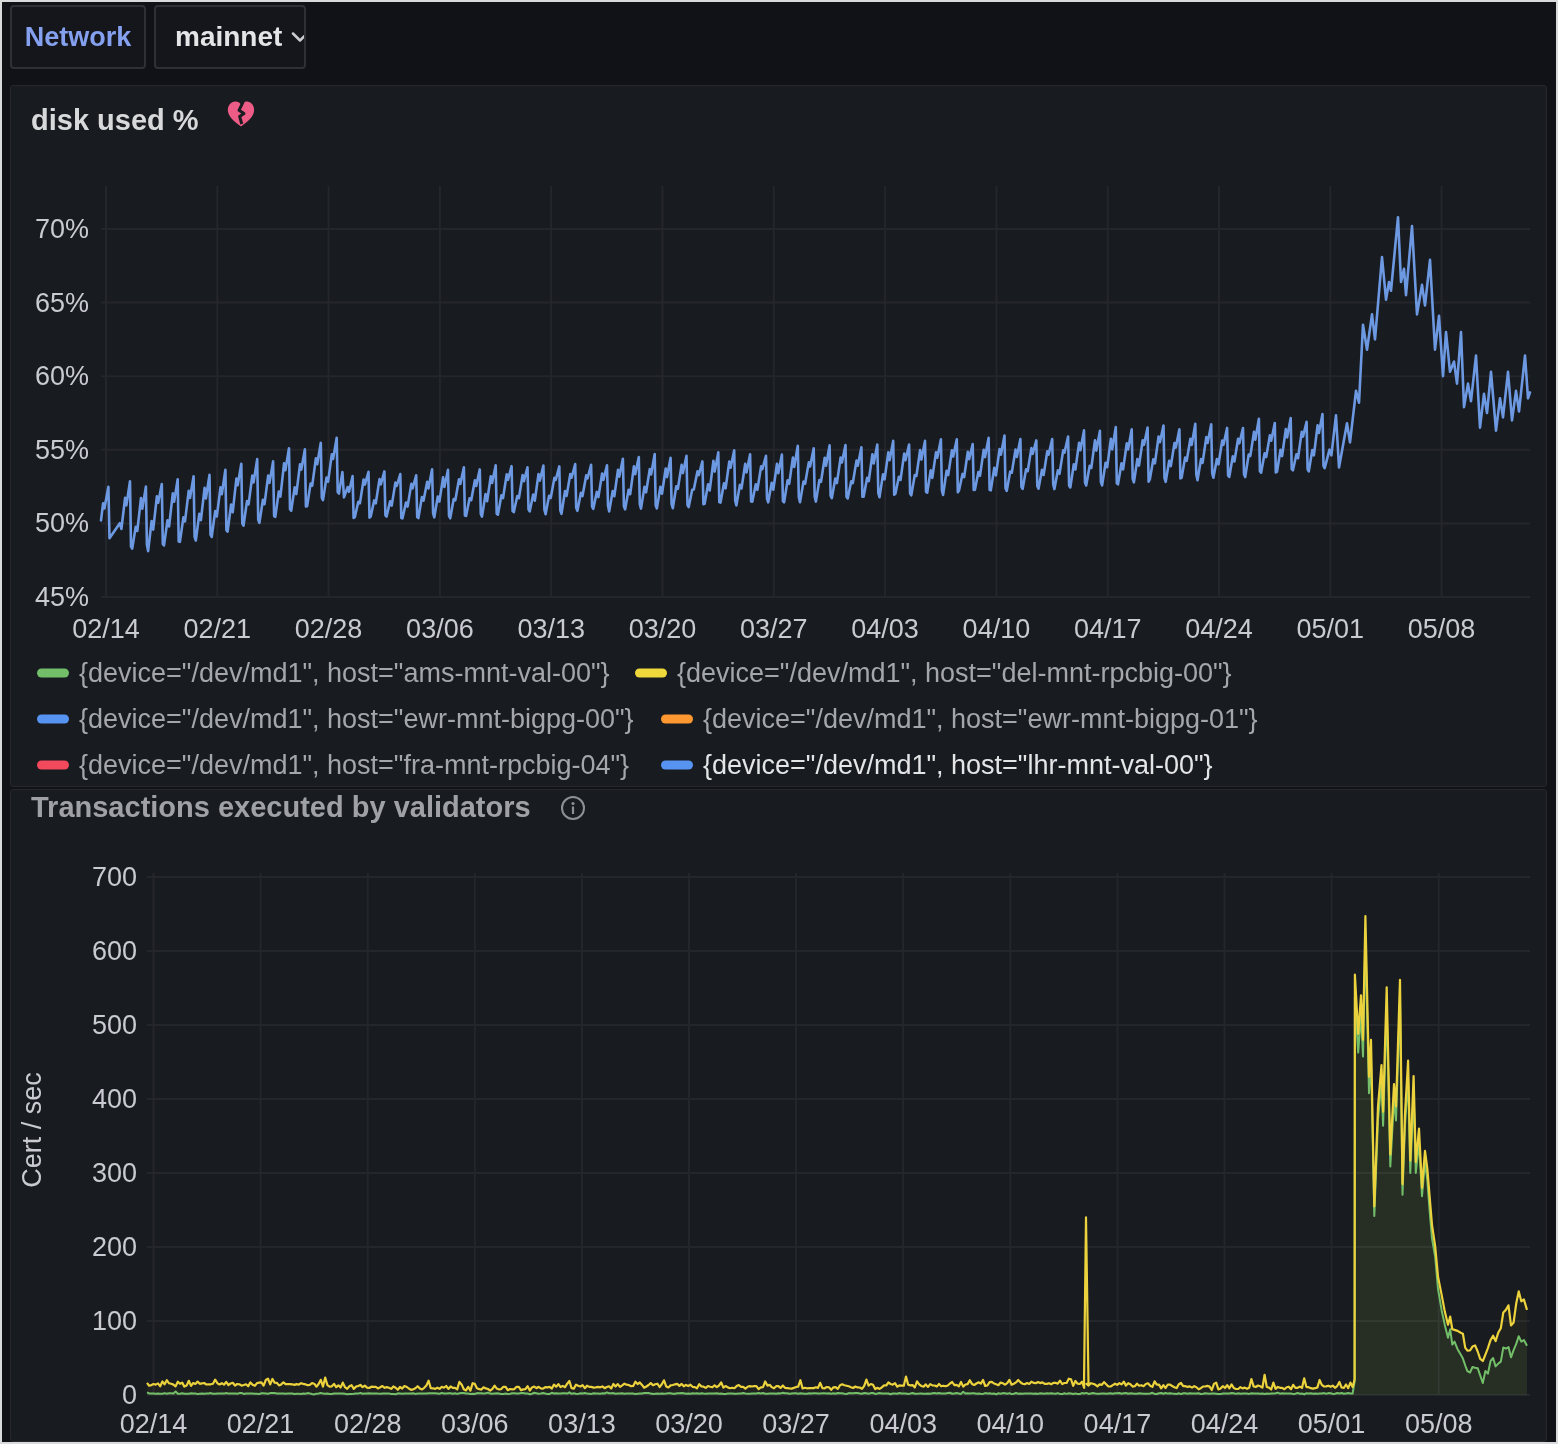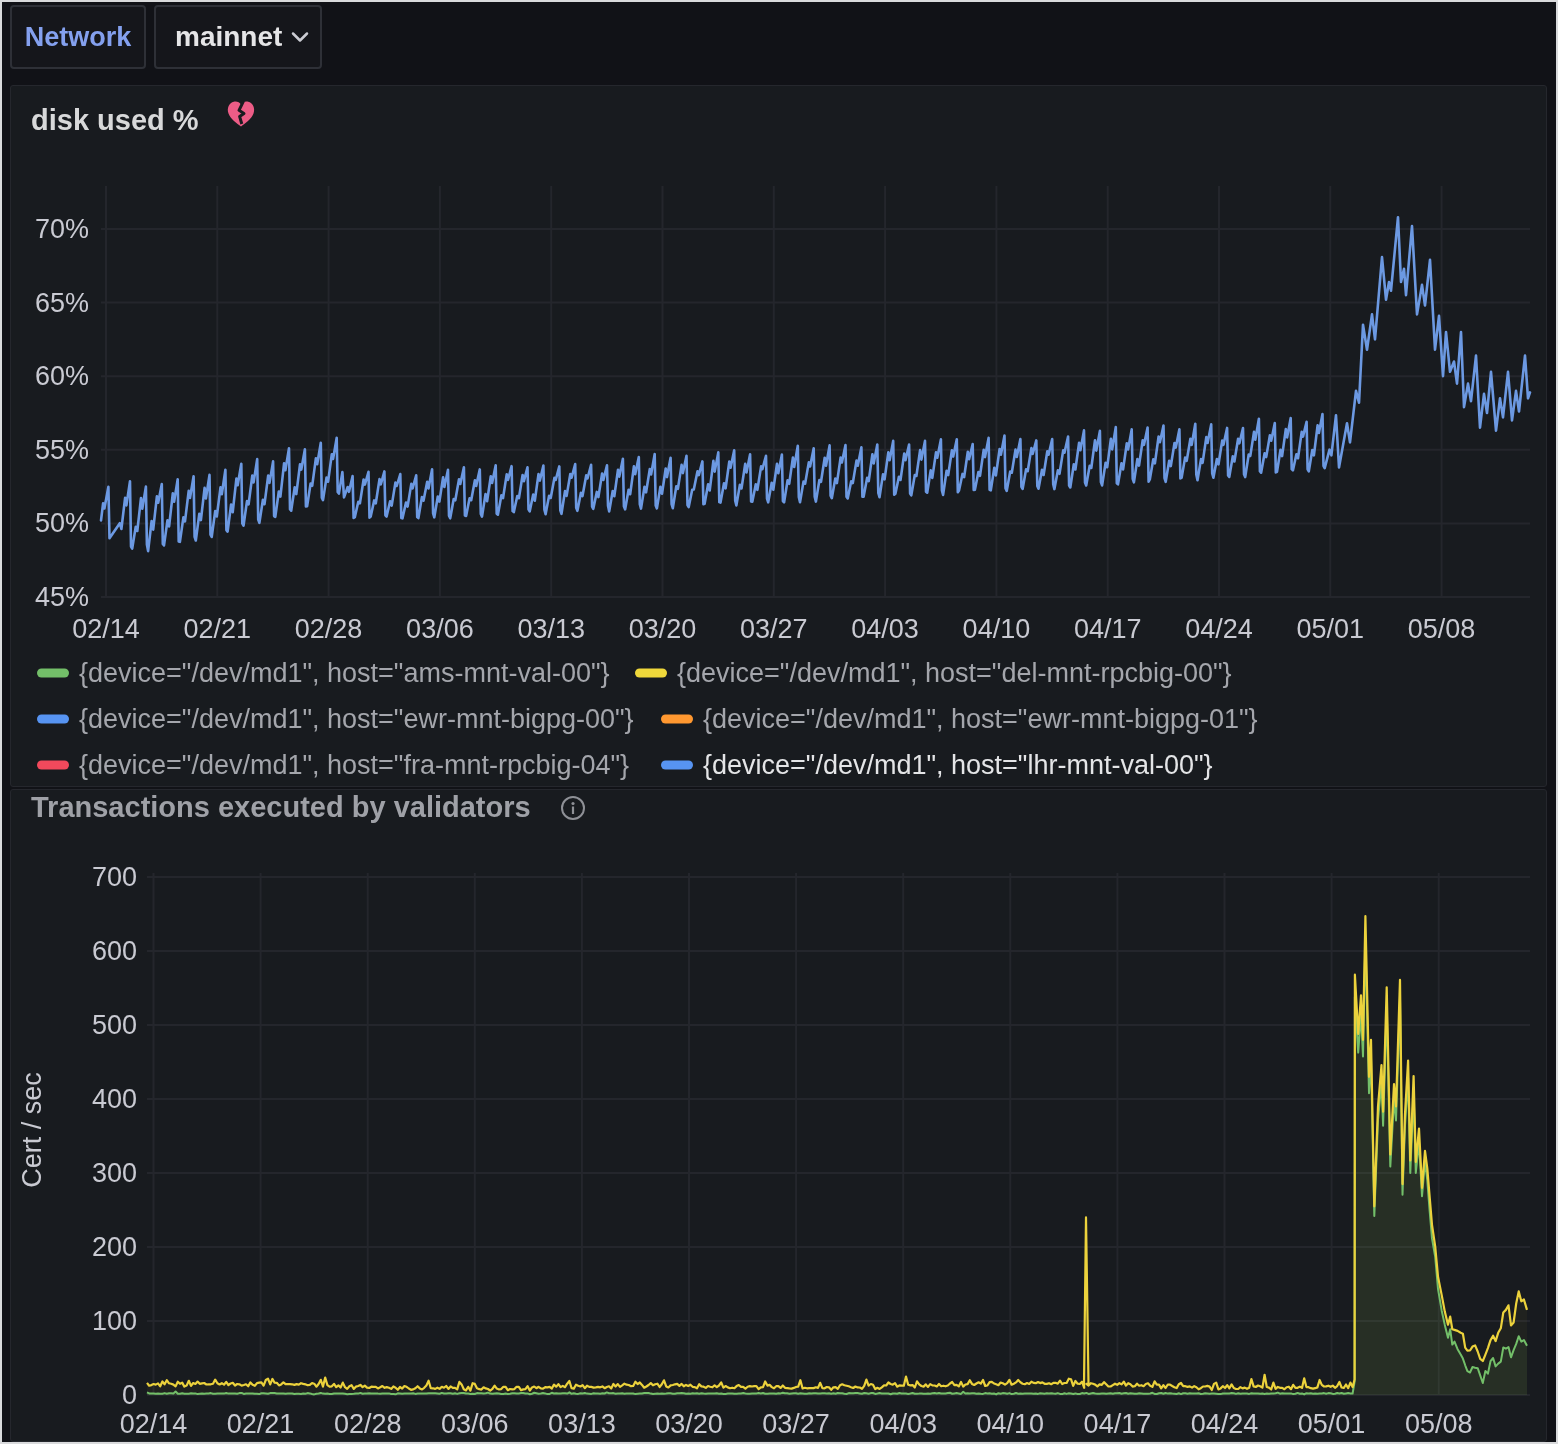--- a/index.html
+++ b/index.html
@@ -3,21 +3,21 @@
 <style>
 html,body{margin:0;padding:0;background:#111217;}
 body{width:1558px;height:1444px;position:relative;font-family:"Liberation Sans",sans-serif;overflow:hidden;}
 .panel{position:absolute;background:#181b1f;border:1px solid #25272d;border-radius:3px;}
 .tbox{position:absolute;background:#15161b;border:2px solid #2e3037;border-radius:4px;display:flex;align-items:center;justify-content:center;box-sizing:border-box;}
 </style></head>
 <body>
 <div class="tbox" style="left:10px;top:5px;width:136px;height:64px;">
   <span style="color:#84a0ee;font-size:27px;font-weight:700;">Network</span>
 </div>
-<div class="tbox" style="left:154px;top:5px;width:168px;height:64px;justify-content:flex-start;padding-left:19px;">
+<div class="tbox" style="left:154px;top:5px;width:152px;height:64px;justify-content:flex-start;padding-left:19px;">
   <span style="color:#e5e5e7;font-size:28px;font-weight:700;">mainnet</span>
   <svg width="18" height="12" style="margin-left:9px;">
       <polyline points="2,2.5 9,9.5 16,2.5" fill="none" stroke="#cbccd3" stroke-width="2.5" stroke-linecap="round" stroke-linejoin="round"></polyline>
     </svg>
 </div>
 
 <div class="panel" style="left:10px;top:85px;width:1535px;height:700px;">
 <svg width="1537" height="700" style="position:absolute;left:0;top:0;">
 <line x1="95.0" y1="100" x2="95.0" y2="511" stroke="#24262c" stroke-width="2"></line>
 <line x1="206.3" y1="100" x2="206.3" y2="511" stroke="#24262c" stroke-width="2"></line>

